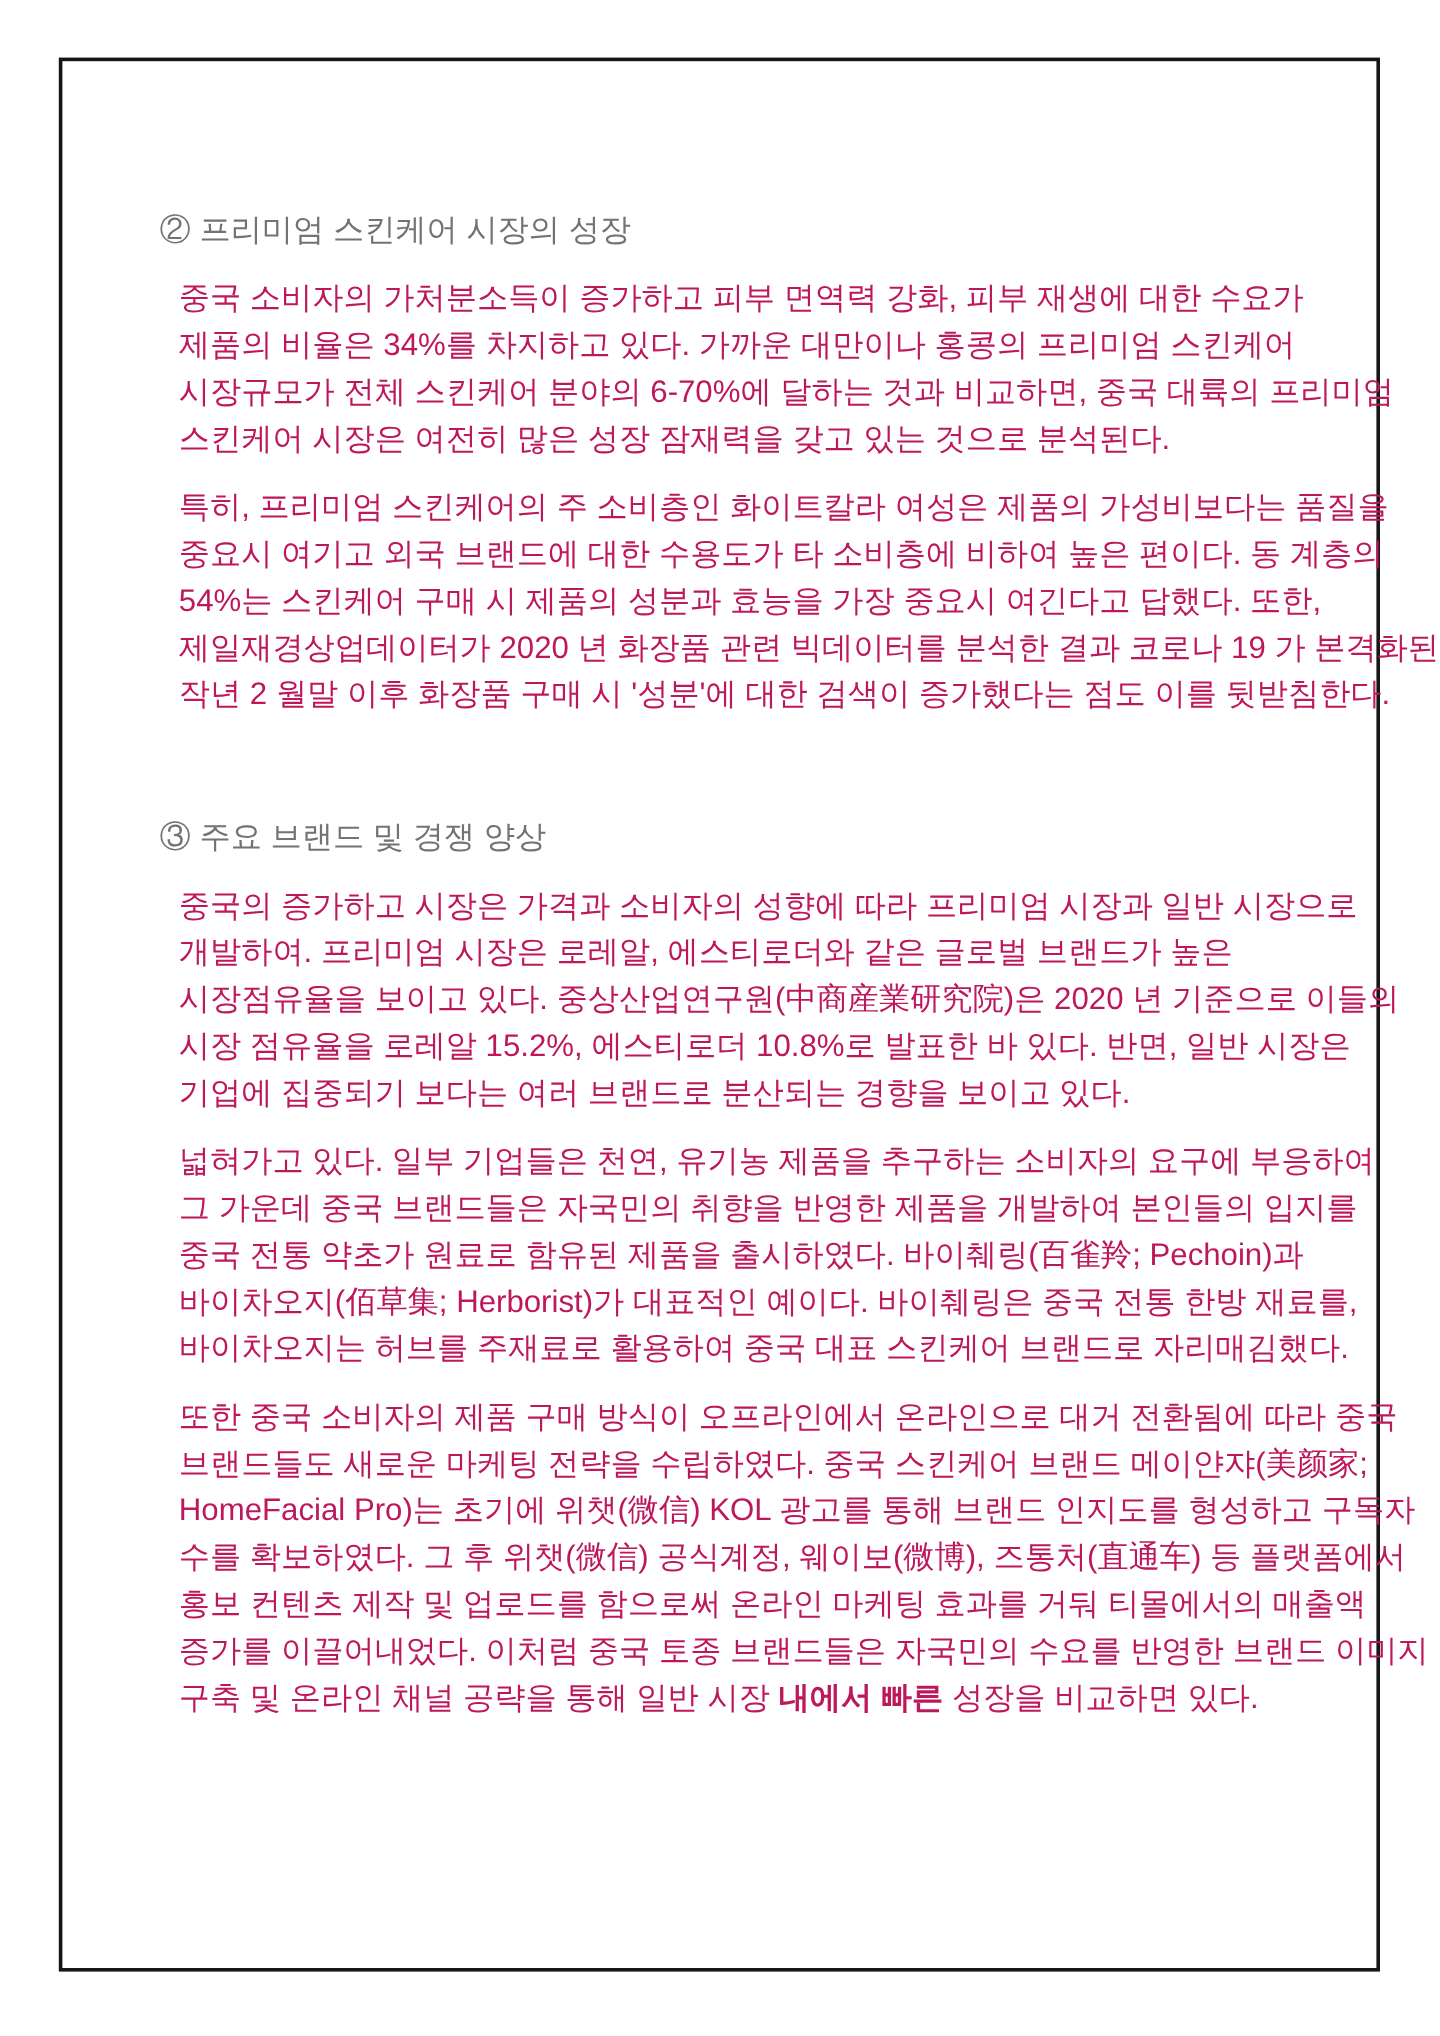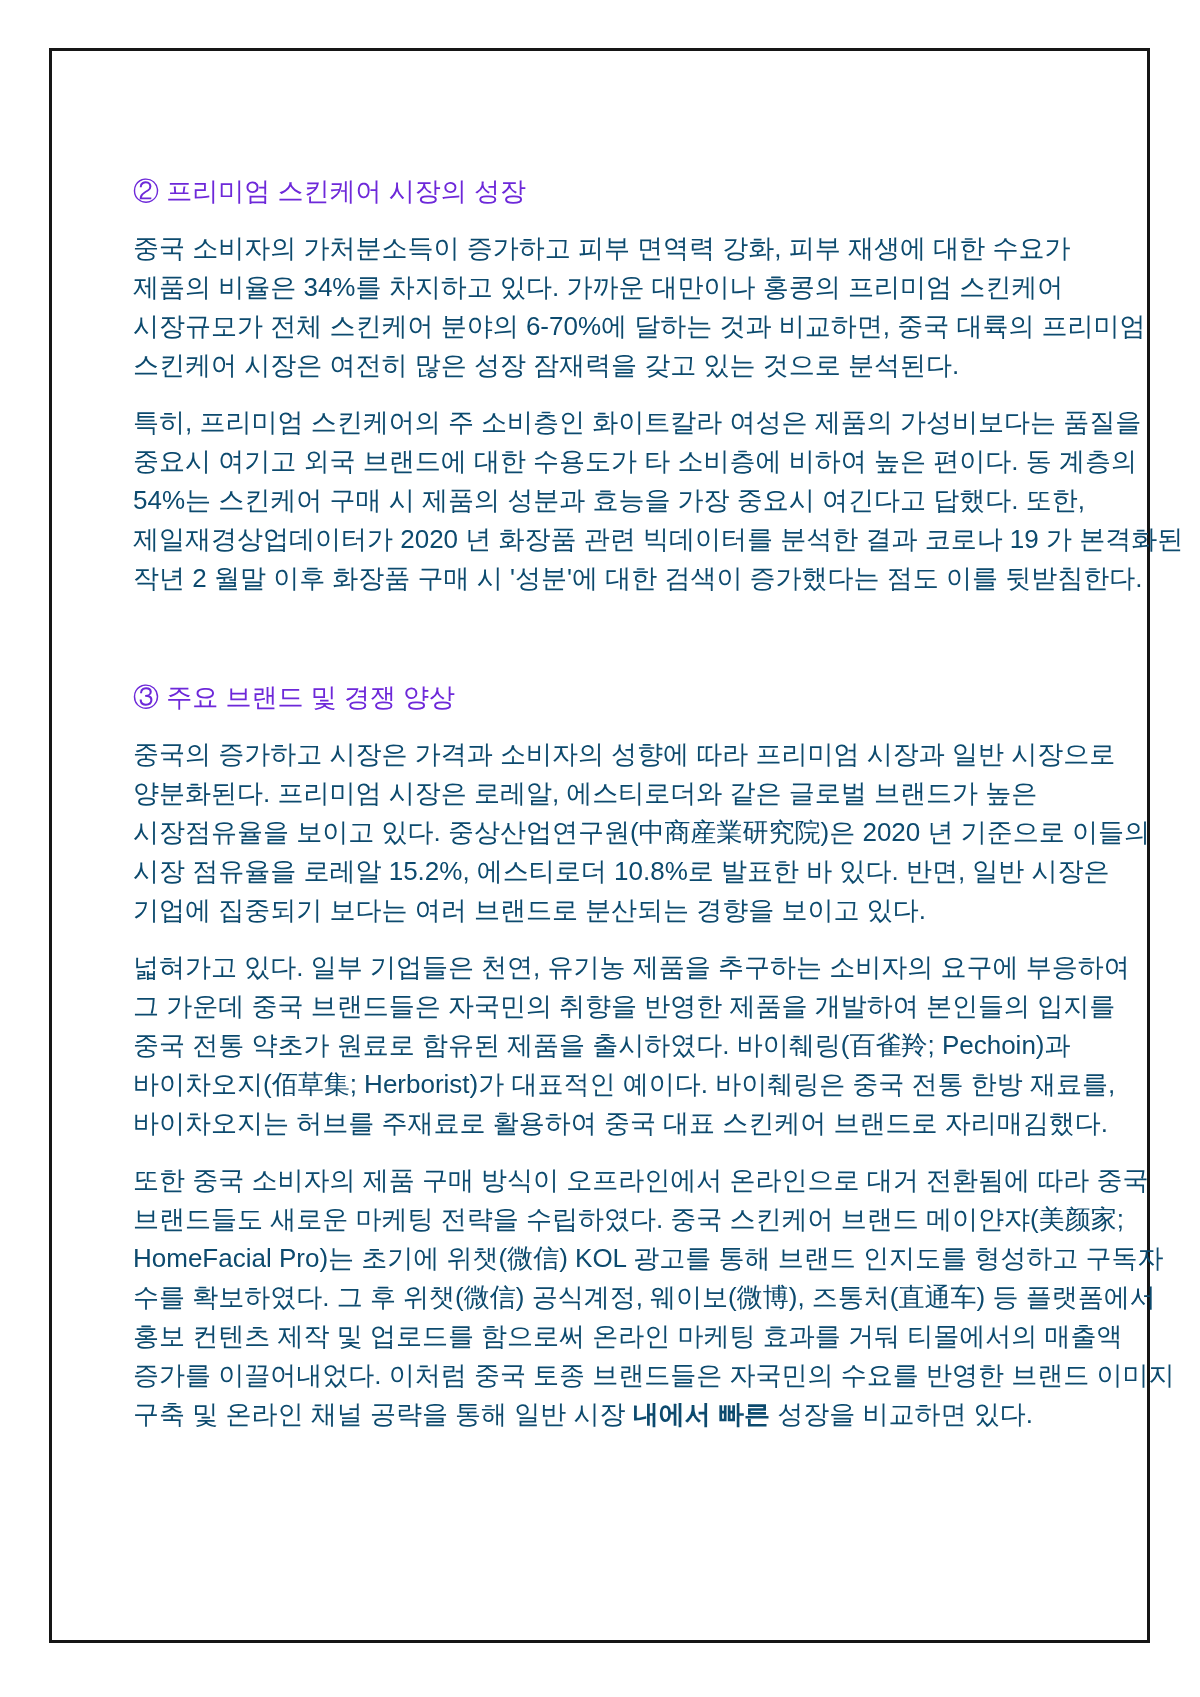--- a/index.html
+++ b/index.html
@@ -28,32 +28,33 @@
     left: 81px;
     top: 121px;
     right: 30px;
   }
   .section + .section {
     margin-top: 80px;
   }
   .heading {
     font-size: 26px;
     line-height: 39px;
-    color: #6d28d9;
+    color: #737373;
     margin: 0 0 6px 0;
     white-space: nowrap;
   }
   .paragraph {
     margin-top: 18px;
   }
   .line {
     font-size: 26px;
     line-height: 39px;
-    color: #0c4a6e;
+    color: #be185d;
     white-space: nowrap;
+    margin-left: 16px;
   }
   .bold {
     font-weight: bold;
   }
 </style>
 </head>
 <body>
 
 <div class="page-frame">
   <div class="document-body" style="color: rgb(28, 28, 28);">
@@ -70,21 +71,21 @@
           <div class="line"><span>중요시 여기고 외국 브랜드에 대한 수용도가 타 소비층에 비하여 높은 편이다. 동 계층의</span></div>
           <div class="line"><span>54%는 스킨케어 구매 시 제품의 성분과 효능을 가장 중요시 여긴다고 답했다. 또한,</span></div>
           <div class="line"><span>제일재경상업데이터가 2020 년 화장품 관련 빅데이터를 분석한 결과 코로나 19 가 본격화된</span></div>
           <div class="line"><span>작년 2 월말 이후 화장품 구매 시 '성분'에 대한 검색이 증가했다는 점도 이를 뒷받침한다.</span></div>
         </div>
       </section>
       <section class="section">
         <div class="heading">③ 주요 브랜드 및 경쟁 양상</div>
         <div class="paragraph">
           <div class="line"><span>중국의 증가하고 시장은 가격과 소비자의 성향에 따라 프리미엄 시장과 일반 시장으로</span></div>
-          <div class="line"><span>양분화된다. 프리미엄 시장은 로레알, 에스티로더와 같은 글로벌 브랜드가 높은</span></div>
+          <div class="line"><span>개발하여. 프리미엄 시장은 로레알, 에스티로더와 같은 글로벌 브랜드가 높은</span></div>
           <div class="line"><span>시장점유율을 보이고 있다. 중상산업연구원(中商産業研究院)은 2020 년 기준으로 이들의</span></div>
           <div class="line"><span>시장 점유율을 로레알 15.2%, 에스티로더 10.8%로 발표한 바 있다. 반면, 일반 시장은</span></div>
           <div class="line"><span>기업에 집중되기 보다는 여러 브랜드로 분산되는 경향을 보이고 있다.</span></div>
         </div>
         <div class="paragraph">
           <div class="line"><span>넓혀가고 있다. 일부 기업들은 천연, 유기농 제품을 추구하는 소비자의 요구에 부응하여</span></div>
           <div class="line"><span>그 가운데 중국 브랜드들은 자국민의 취향을 반영한 제품을 개발하여 본인들의 입지를</span></div>
           <div class="line"><span>중국 전통 약초가 원료로 함유된 제품을 출시하였다. 바이췌링(百雀羚; Pechoin)과</span></div>
           <div class="line"><span>바이차오지(佰草集; Herborist)가 대표적인 예이다. 바이췌링은 중국 전통 한방 재료를,</span></div>
           <div class="line"><span>바이차오지는 허브를 주재료로 활용하여 중국 대표 스킨케어 브랜드로 자리매김했다.</span></div>

